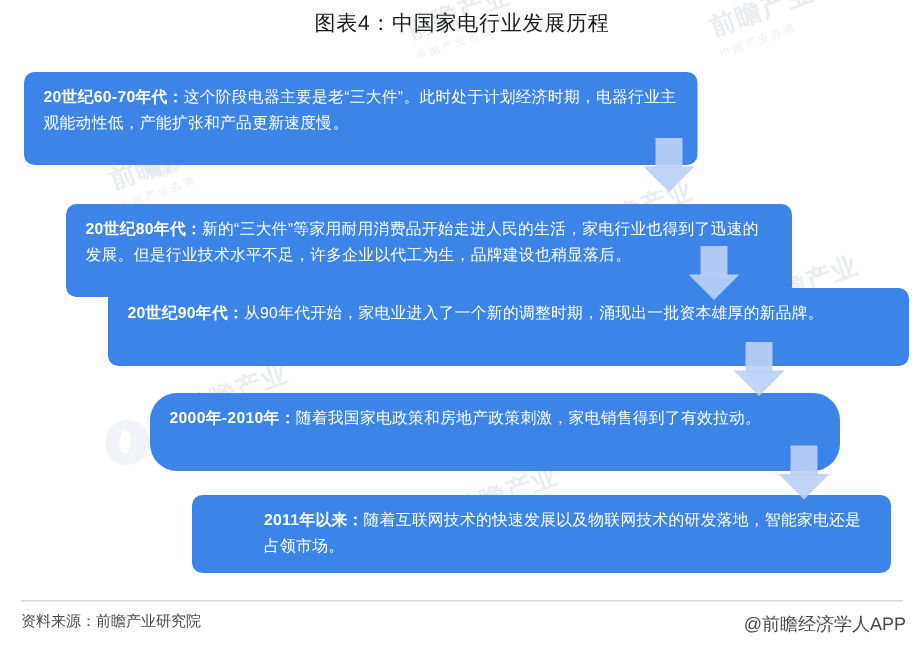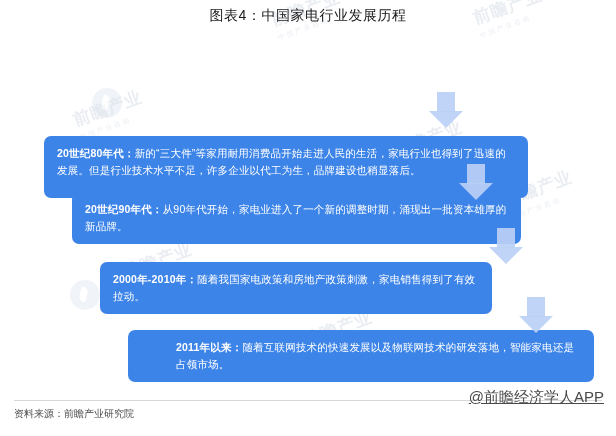--- a/index.html
+++ b/index.html
@@ -145,25 +145,24 @@
     position: absolute;
     left: 14px;
     top: 407px;
     font-size: 10px;
     color: #4a4a4a;
     z-index: 5;
   }
   .footer-right {
     position: absolute;
     right: 12px;
-    top: 388px;
-    font-size: 15px;
+    top: 408px;
+    font-size: 12px;
     color: #4a4a4a;
     z-index: 5;
-    text-decoration: underline;
   }
 </style>
 </head>
 <body>
 
 <div id="chart-root">
 
   <div class="wm-layer">
 
     <div class="wm" style="left:268px; top:10px; transform: rotate(-20deg);">
@@ -204,49 +203,54 @@
     <div class="wm-circle" style="left:92px;  top:88px;"></div>
     <div class="wm-circle" style="left:404px; top:270px;"></div>
     <div class="wm-circle" style="left:70px;  top:280px;"></div>
     <div class="wm-circle" style="left:470px; top:198px;"></div>
   </div>
 
   <div class="chart-title">图表4：中国家电行业发展历程</div>
 
   <div class="flow">
 
+    <div class="step-box" style="left:16px; top:48px; width:449px; height:62px;">
+      <div class="step-text">
+        <b>20世纪60-70年代</b><b>：</b><span>这个阶段电器主要是老“三大件”。此时处于计划经济时期，电器行业主观能动性低，产能扩张和产品更新速度慢。</span>
+      </div>
+    </div>
 
     <div class="arrow" style="left:429px; top:92px;">
       <div class="shaft"></div>
       <div class="head"></div>
     </div>
 
     <div class="step-box" style="left:44px; top:136px; width:484px; height:62px;">
       <div class="step-text">
         <b>20世纪80年代</b><b>：</b><span>新的“三大件”等家用耐用消费品开始走进人民的生活，家电行业也得到了迅速的发展。但是行业技术水平不足，许多企业以代工为生，品牌建设也稍显落后。</span>
       </div>
     </div>
 
     <div class="arrow" style="left:459px; top:164px;">
       <div class="shaft"></div>
       <div class="head"></div>
     </div>
 
-    <div class="step-box" style="left:72px; top:192px; width:449px; height:52px;">
+    <div class="step-box" style="left:72px; top:192px; width:534px; height:52px;">
       <div class="step-text">
         <b>20世纪90年代</b><b>：</b><span>从90年代开始，家电业进入了一个新的调整时期，涌现出一批资本雄厚的新品牌。</span>
       </div>
     </div>
 
     <div class="arrow" style="left:489px; top:228px;">
       <div class="shaft"></div>
       <div class="head"></div>
     </div>
 
-    <div class="step-box" style="left:100px; top:262px; width:392px; height:52px;">
+    <div class="step-box" style="left:100px; top:262px; width:460px; height:52px;border-radius:18px;">
       <div class="step-text">
         <b>2000年-2010年</b><b>：</b><span>随着我国家电政策和房地产政策刺激，家电销售得到了有效拉动。</span>
       </div>
     </div>
 
     <div class="arrow" style="left:519px; top:297px;">
       <div class="shaft"></div>
       <div class="head"></div>
     </div>
 

